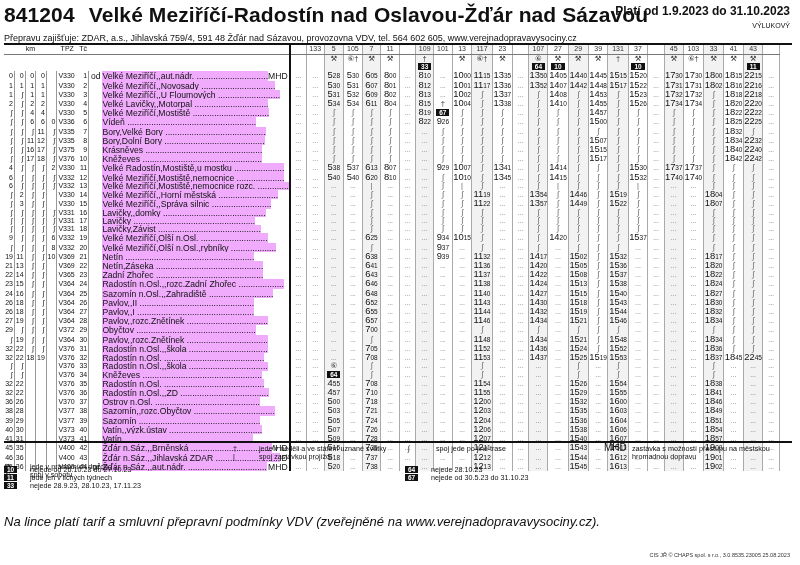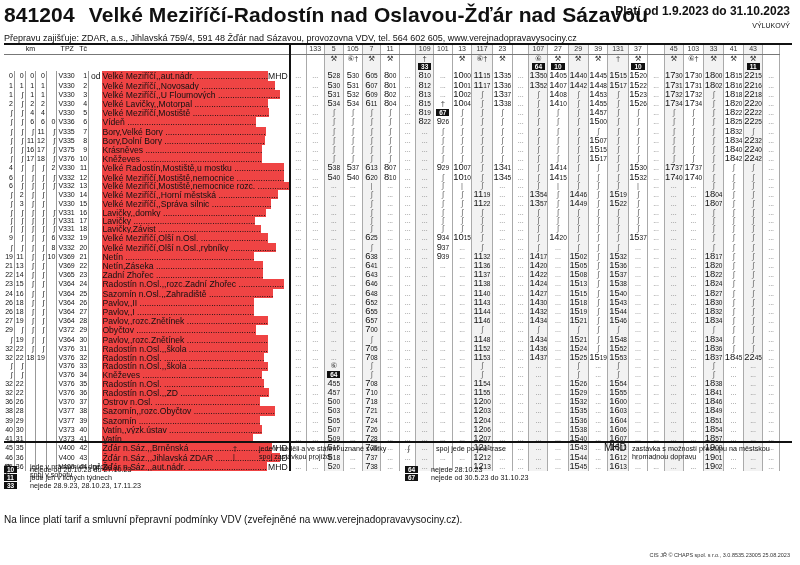--- a/index.html
+++ b/index.html
@@ -13,34 +13,34 @@
   table.grid{border-collapse:collapse;table-layout:fixed;font-size:7.6px;line-height:8.2px;}
   table.grid td{padding:0;height:8.3px;white-space:nowrap;overflow:hidden;vertical-align:bottom;}
   table.grid tr.hdr td{height:9px;border-bottom:1px solid #777;text-align:center;font-size:7px;vertical-align:middle;}
   table.grid tr.sym td{height:8px;text-align:center;font-size:7.5px;vertical-align:middle;}
   .topline{border-top:2px solid #111;}
   .kmc{text-align:right;padding-right:1px !important;border-right:1px solid #999;font-size:7px;}
   .tpz{font-size:7px;text-align:left;padding-left:1px !important;}
   .tc{font-size:7px;text-align:right;padding-right:1px !important;border-right:1px solid #999;}
   .od{font-size:8.5px;width:12px;text-align:right;}
   .stop{font-size:8.6px;padding-left:2px !important;border-right:2px solid #111;}
-  .stop .name{background:#ef4444;}
+  .stop .name{background:#f0abfc;}
   .stop .mhd{float:right;font-size:8.6px;padding-right:1px;}
   .cell{text-align:center;border-right:1px solid #aaa;color:#333;}
   .cell.shade{background:#f2f2f2;}
   .t{font-size:9.4px;color:#111;}
   .t sub{font-size:6.5px;vertical-align:baseline;position:relative;top:0;}
   .dots{color:#777;font-size:7px;}
   .wave{color:#666;font-size:8px;}
   .pass{color:#666;}
   .badge{display:inline-block;background:#111;color:#fff;font-size:6.5px;font-weight:bold;line-height:7px;padding:0 3px;}
   .legend{position:absolute;left:4px;font-size:7.2px;line-height:8px;}
   .leg-icon{display:inline-block;width:26px;}
   .bottomline{position:absolute;left:4px;top:441px;width:788px;border-top:2px solid #111;}
-  .footer{position:absolute;left:4px;top:514px;font-size:10px;}
+  .footer{position:absolute;left:4px;top:514px;font-size:13px;font-style:italic;}
   .copy{position:absolute;right:10px;top:552px;font-size:5.5px;color:#333;}
   .mhdlegend{position:absolute;left:632px;top:445px;font-size:7.2px;line-height:8px;}
   .mhdlegend .mh{font-size:10px;position:absolute;left:-28px;top:-1px;}
 </style>
 </head>
 <body>
 
 <div class="title">
   <span class="num">841204</span><span>Velké Meziříčí-Radostín nad Oslavou-Žďár nad Sázavou</span>
 </div>

